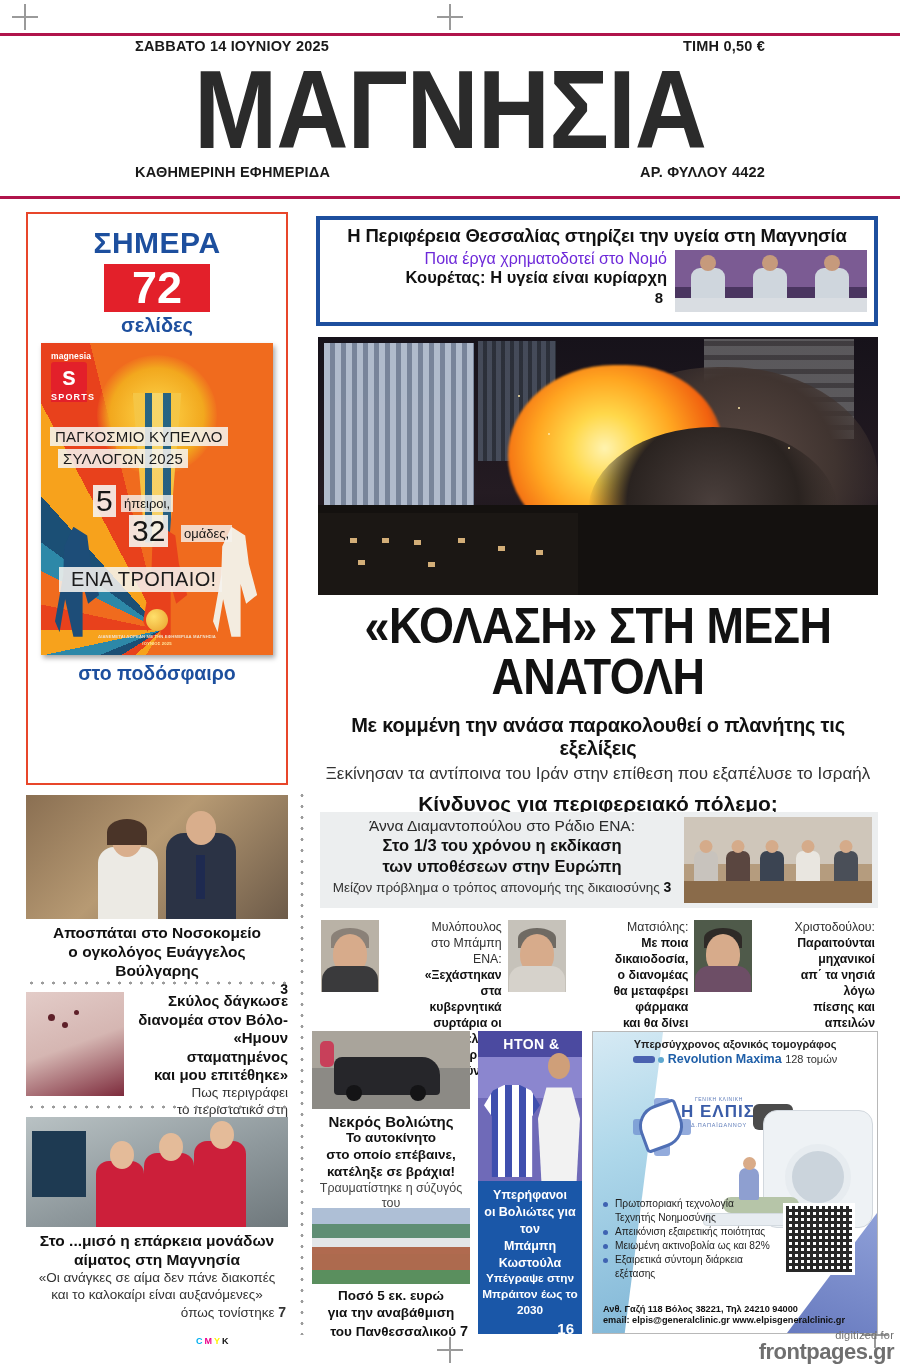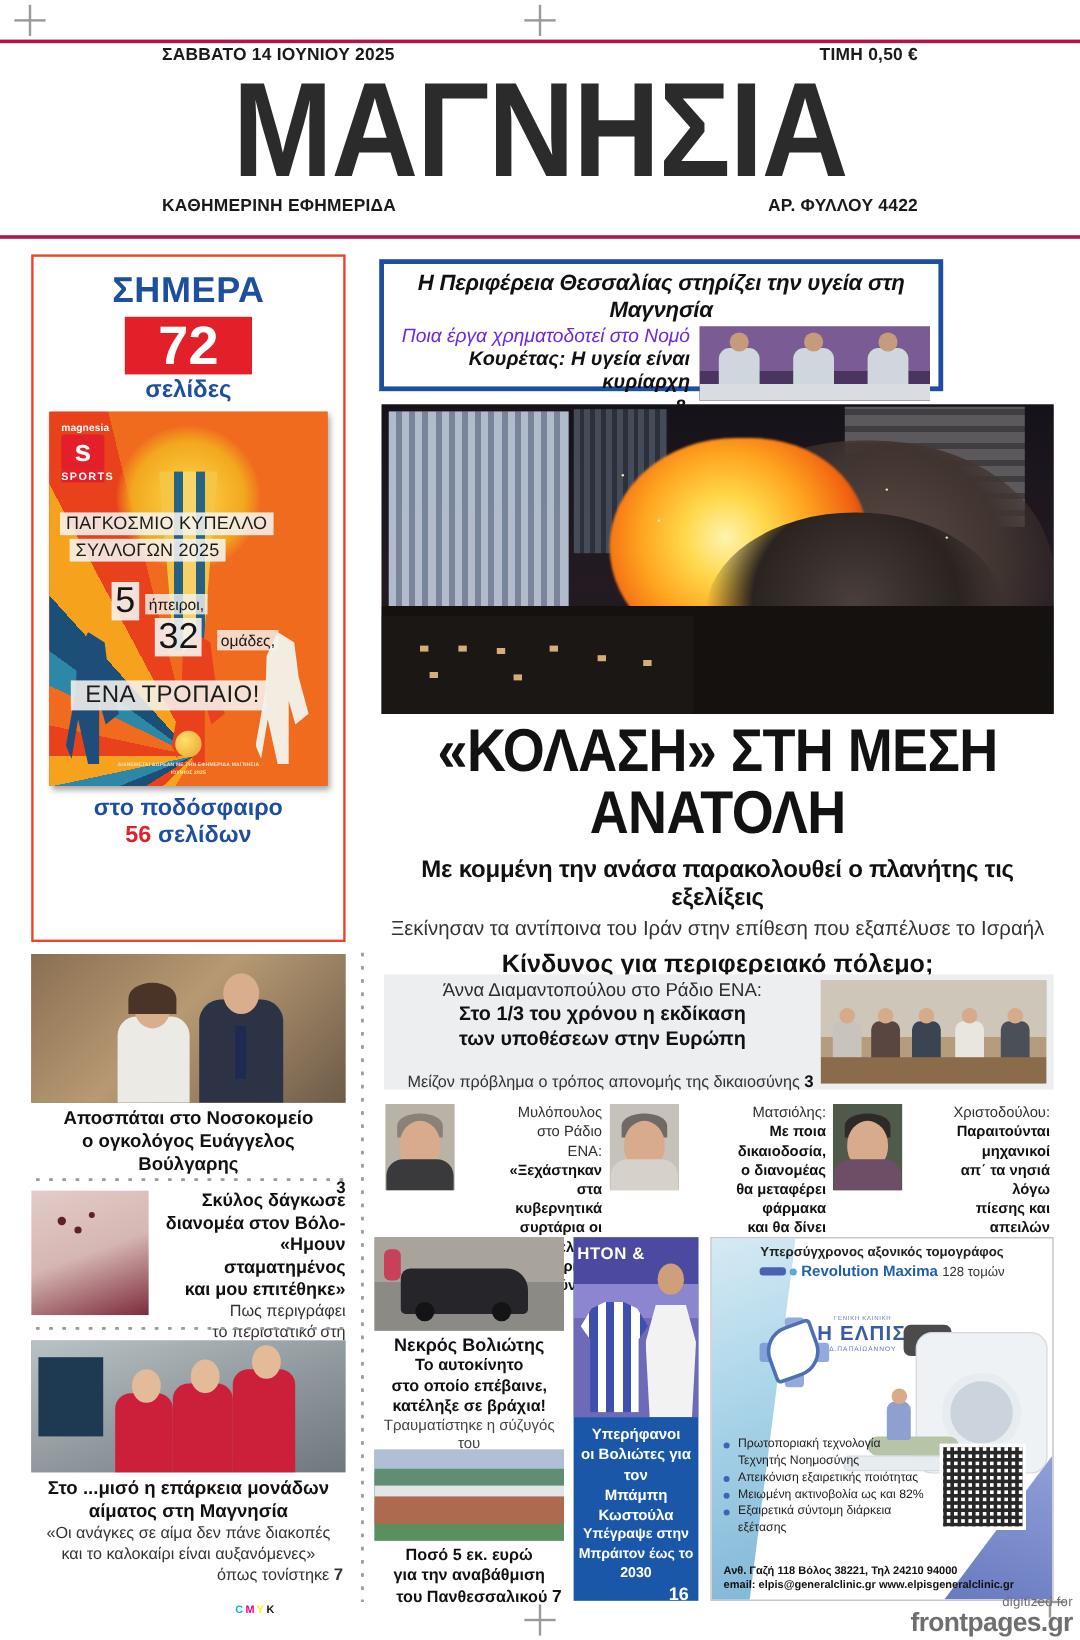--- a/index.html
+++ b/index.html
@@ -99,22 +99,22 @@
   .mag-num { position:absolute; background:rgba(245,243,238,.9); color:#161616;
       font-weight:400; font-size:30px; line-height:1; padding:1px 3px;}
   .mag-lbl { position:absolute; background:rgba(245,243,238,.8); color:#161616;
       font-size:13px; padding:1px 3px;}
   .mag-t5 { left:18px; top:224px; font-size:20px; letter-spacing:.4px;padding-left:12px; }
   .mag-credit { position:absolute; left:0; right:0; bottom:9px; text-align:center;
       font-size:4.2px; font-weight:bold; color:#f3dfc8; letter-spacing:.15px;}
   .mag-credit .l2 { display:block; margin-top:2px; color:#ffe9a0; }
 
   
-  .banner { position:absolute; left:316px; top:216px; width:470px; height:110px;
-            border:4px solid #1d4f9e; background:#fff; padding:5px 7px;font-style:italic;}
+  .banner { position:absolute; left:316px; top:216px; width:562px; height:110px;
+            border:4px solid #1d4f9e; background:#fff; padding:5px 7px;}
   .banner-h { font-size:18.5px; font-weight:bold; color:#111; text-align:center; letter-spacing:-.2px;}
   .banner-body { display:flex; margin-top:3px; }
   .banner-text { flex:1; text-align:right; padding-right:8px;}
   .banner-l1 { font-size:16px; color:#6d28d9; }
   .banner-l2, .banner-l3 { font-size:16.5px; font-weight:bold; color:#111; }
   .banner-pg { font-size:15px; font-weight:bold; color:#111; text-align:right; padding-right:4px; margin-top:2px;}
   .banner-photo { width:192px; height:62px; position:relative; overflow:hidden; background:#6d4f86; }
   .bp-wall { position:absolute; inset:0; background:linear-gradient(180deg,#7b5b93 0 60%, #4a3560 60% 100%); }
   .bp-person { position:absolute; bottom:6px; width:34px; height:38px; background:#cfd6dd; border-radius:9px 9px 2px 2px;}
   .bp-head { position:absolute; top:-13px; left:50%; transform:translateX(-50%); width:16px; height:16px;
@@ -158,21 +158,21 @@
   .mh-l4row { display:flex; align-items:baseline; justify-content:center; margin-top:4px; position:relative;}
   .mh-l4 { font-size:15.5px; color:#333; }
   .mh-pg { position:absolute; right:6px; bottom:0; font-size:14px; font-weight:bold; color:#111;}
 
   
   .dia { position:absolute; left:320px; top:812px; width:558px; height:96px;
          background:#eceeef; display:flex; padding:5px 6px; }
   .dia-text { flex:1; text-align:center; padding-right:6px;}
   .dia-l1 { font-size:15.5px; color:#2c2c2c; }
   .dia-l2, .dia-l3 { font-size:16.5px; font-weight:bold; color:#111; line-height:1.26; }
-  .dia-l4 { font-size:13.5px; color:#333; margin-top:16px;text-align:right;}
+  .dia-l4 { font-size:13.5px; color:#333; margin-top:2px;}
   .dia-l4 b { font-size:14px; color:#111; }
   .dia-photo { width:188px; height:86px; position:relative; overflow:hidden; background:#b9b1a7;}
   .dp-bg { position:absolute; inset:0; background:linear-gradient(180deg,#cfc6ba 0 55%, #b59c7e 55% 100%);}
   .dp-p { position:absolute; bottom:20px; width:24px; height:32px; border-radius:7px 7px 0 0;}
   .dp-h { position:absolute; top:-11px; left:50%; transform:translateX(-50%); width:13px; height:13px; border-radius:50%; background:#d5ab8a;}
   .dp-table { position:absolute; left:0; right:0; bottom:0; height:22px; background:#8a6b4a;}
 
   
   .quotes { position:absolute; left:318px; top:920px; width:560px; height:106px; display:flex; }
   .qcol { flex:1; display:flex; padding:0 3px; }
@@ -208,22 +208,22 @@
   .bc-h { font-size:15px; font-weight:bold; color:#111; text-align:center; margin-top:4px;}
   .bc-s { font-size:13.5px; font-weight:bold; color:#111; text-align:center; line-height:1.25;}
   .bc-s2 { font-size:12.5px; color:#444; text-align:center; line-height:1.2;}
   .bc-pg { font-size:14.5px; font-weight:bold; color:#111; text-align:right;}
 
   
   .kost { position:absolute; left:478px; top:1031px; width:104px; height:303px;
           background:#1a57a8; color:#fff; padding:0; overflow:hidden;}
   .kost-photo { width:104px; height:150px; position:relative; overflow:hidden; background:#7d79c7;}
   .kp-bg { position:absolute; inset:0; background:linear-gradient(180deg,#8b86cf 0 45%,#6f6ab8 45% 100%);}
-  .kp-band { position:absolute; left:0; top:0; width:100%; height:39px; background:#4b4aa0; color:#fff;
-             font-size:14px; font-weight:bold; letter-spacing:.5px; padding-left:3px; line-height:26px;}
+  .kp-band { position:absolute; left:0; top:0; width:100%; height:26px; background:#4b4aa0; color:#fff;
+             font-size:14px; font-weight:bold; letter-spacing:.5px; padding-left:3px; line-height:26px;text-align:center;}
   .kp-jersey { position:absolute; left:6px; bottom:4px; width:56px; height:92px;
       background: repeating-linear-gradient(90deg,#ffffff 0 7px,#3f4fae 7px 14px);
       clip-path: polygon(16% 6%, 36% 0, 64% 0, 84% 6%, 100% 22%, 86% 34%, 86% 100%, 14% 100%, 14% 34%, 0 22%);}
   .kp-player { position:absolute; right:2px; bottom:0; width:42px; height:120px; background:#f2f2f2;
       clip-path: polygon(20% 22%, 80% 22%, 100% 48%, 92% 100%, 8% 100%, 0 48%);}
   .kp-head { position:absolute; right:12px; top:22px; width:22px; height:26px; border-radius:50%; background:#cf9f79;}
   .kost-text { padding:6px 4px 2px; text-align:center;}
   .kost-l { font-size:12.5px; font-weight:bold; line-height:1.35; }
   .kost-l.sm { font-size:11.8px; }
   .kost-pg { font-size:15px; font-weight:bold; text-align:right; padding-right:4px; margin-top:1px;}
@@ -345,22 +345,20 @@
       <div class="mag-t5">ΕΝΑ ΤΡΟΠΑΙΟ!</div>
 
       <div class="mag-credit">
         <span>ΔΙΑΝΕΜΕΤΑΙ ΔΩΡΕΑΝ ΜΕ ΤΗΝ ΕΦΗΜΕΡΙΔΑ ΜΑΓΝΗΣΙΑ</span>
         <span class="l2">ΙΟΥΝΙΟΣ 2025</span>
       </div>
     </div>
 
     <div class="promo-foot">
       <div>στο ποδόσφαιρο</div>
-      <div><span class="red">56</span>
-           <span>σελίδων</span></div>
     </div>
   </div>
 
   <div class="banner">
     <div class="banner-h">Η Περιφέρεια Θεσσαλίας στηρίζει την υγεία στη Μαγνησία</div>
     <div class="banner-body">
       <div class="banner-text">
         <div class="banner-l1">Ποια έργα χρηματοδοτεί στο Νομό</div>
         <div class="banner-l2">Κουρέτας: Η υγεία είναι κυρίαρχη</div>
         <div class="banner-pg">8</div>
@@ -451,21 +449,21 @@
 
     <div class="qcol">
       <div class="qthumb">
         <div class="qt-bg" style="background:#b9b2a6;"></div>
         <div class="qt-hair" style="background:#8a8178;"></div>
         <div class="qt-face"></div>
         <div class="qt-body" style="background:#3a3a3c;"></div>
       </div>
       <div class="qtext">
         <div class="q-l reg">Μυλόπουλος</div>
-        <div class="q-l reg">στο Ράδιο ΕΝΑ:</div>
+        <div class="q-l reg">στο Μπάμπη ΕΝΑ:</div>
         <div class="q-l">«Ξεχάστηκαν</div>
         <div class="q-l">στα κυβερνητικά</div>
         <div class="q-l">συρτάρια οι μελέτες</div>
         <div class="q-l">πλημμυρικού κινδύνου»</div>
         <div class="q-pg">2</div>
       </div>
     </div>
 
     <div class="qcol">
       <div class="qthumb">

